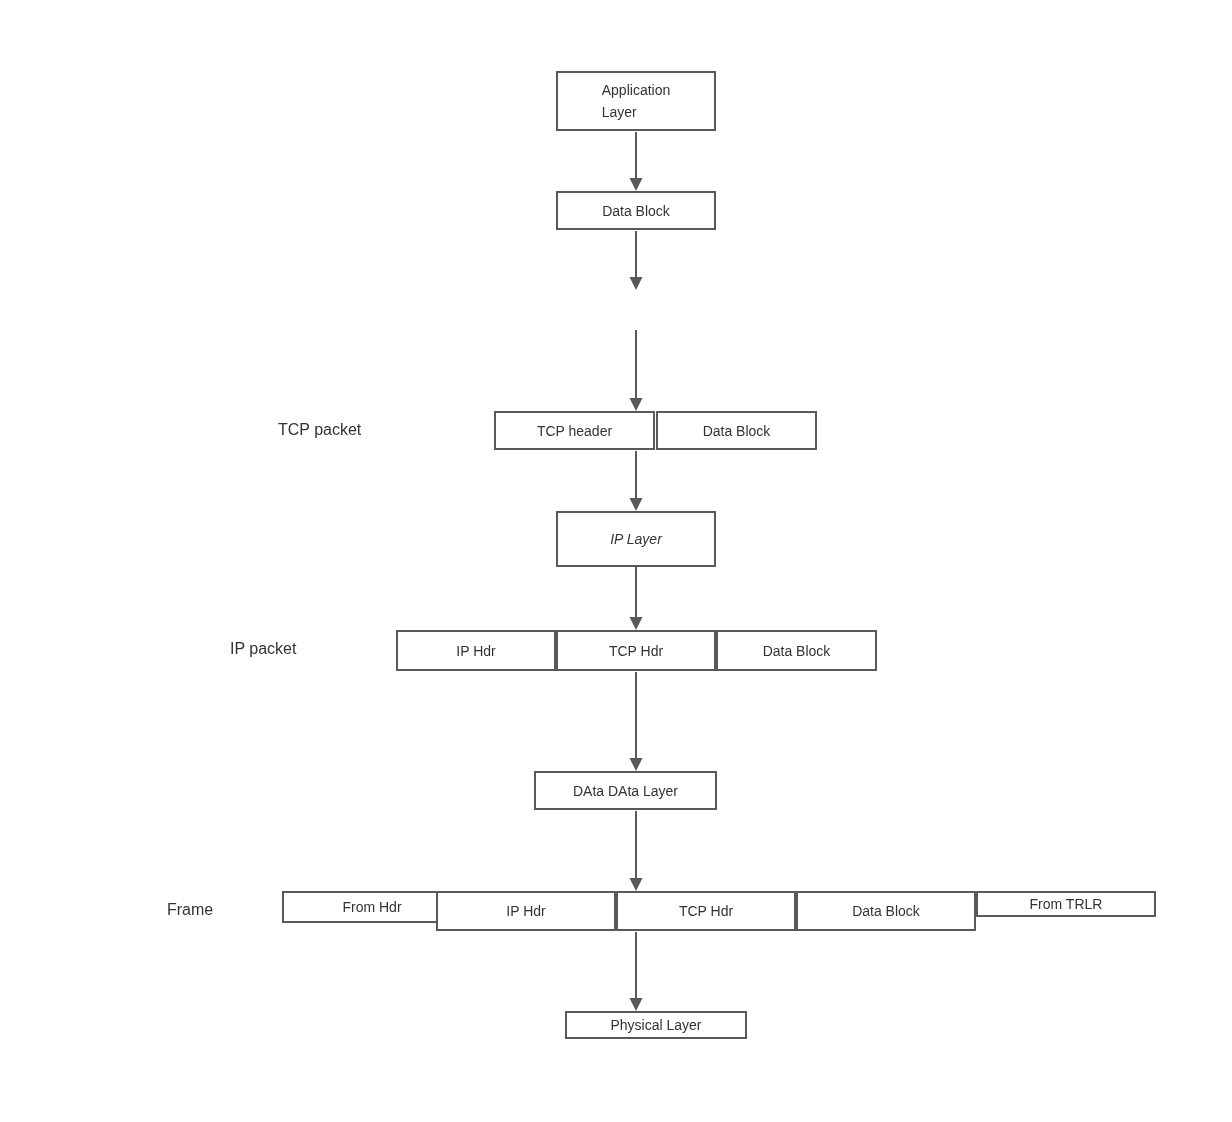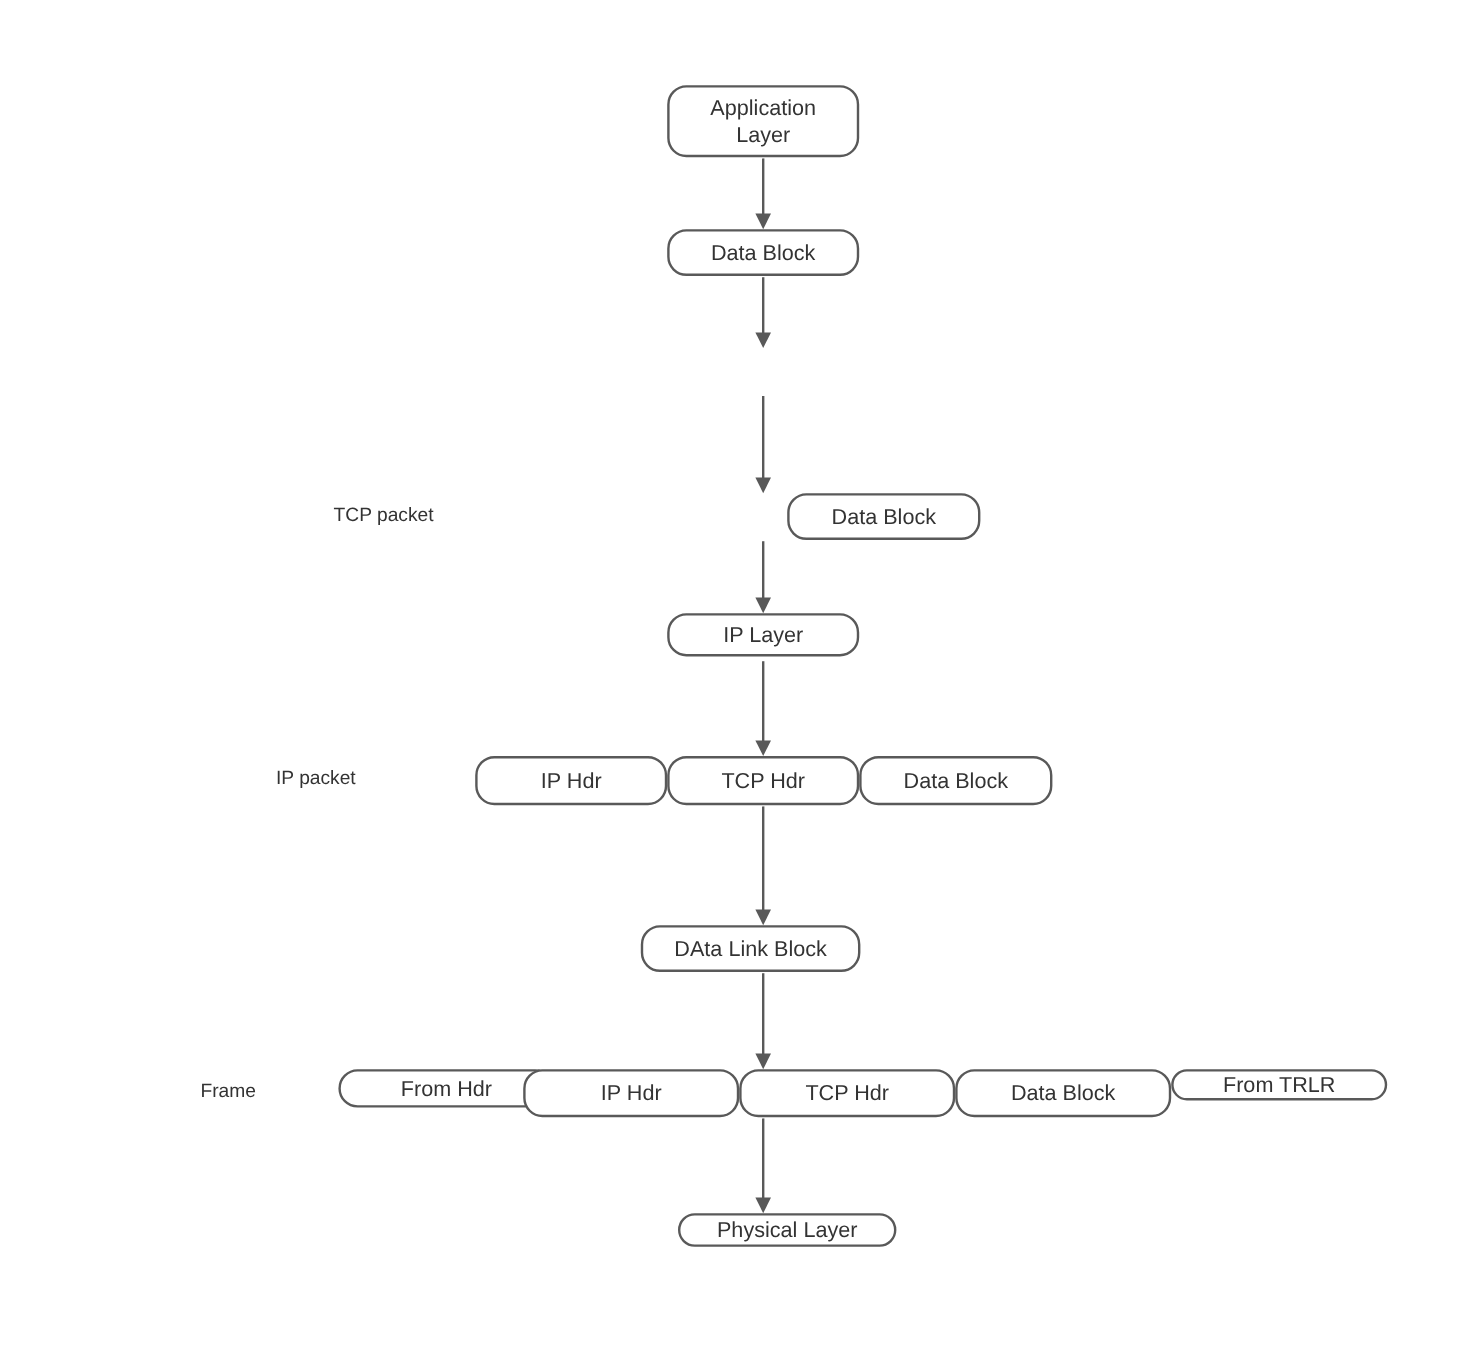--- a/index.html
+++ b/index.html
@@ -19,28 +19,28 @@
     height: 1122px;
     background: var(--bg);
     font-family: "Liberation Sans", sans-serif;
     overflow: hidden;
   }
   .node {
     position: absolute;
     box-sizing: border-box;
     background: #ffffff;
     border: 2px solid var(--border);
-    border-radius: 16px;
+    border-radius: 0;
     display: flex;
     align-items: center;
     justify-content: center;
-    font-size: 18px;
+    font-size: 14px;
     line-height: 22px;
     color: var(--text);
-    text-align: center;
+    text-align: left;
     white-space: pre-line;
     z-index: 2;
   }
   .row-label {
     position: absolute;
     font-size: 16px;
     line-height: 22px;
     color: var(--text);
     z-index: 2;
     white-space: nowrap;
@@ -53,21 +53,21 @@
   }
   .arrows line { stroke: var(--arrow); stroke-width: 2; }
   .arrows polygon { fill: var(--arrow); }
 
   
   [data-name="node-application-layer"] { left: 556px; top: 71px;  width: 160px; height: 60px; }
   [data-name="node-data-block-1"]      { left: 556px; top: 191px; width: 160px; height: 39px; }
   [data-name="node-tcp-layer"]         { left: 556px; top: 290px; width: 160px; height: 39px; }
   [data-name="node-tcp-header"]        { left: 494px; top: 411px; width: 161px; height: 39px; }
   [data-name="node-data-block-2"]      { left: 656px; top: 411px; width: 161px; height: 39px; }
-  [data-name="node-ip-layer"]          { left: 556px; top: 511px; width: 160px; height: 36px; }
+  [data-name="node-ip-layer"]          { left: 556px; top: 511px; width: 160px; height: 56px; font-style: italic; }
   [data-name="node-ip-hdr"]            { left: 396px; top: 630px; width: 160px; height: 41px; }
   [data-name="node-tcp-hdr"]           { left: 556px; top: 630px; width: 160px; height: 41px; }
   [data-name="node-data-block-3"]      { left: 716px; top: 630px; width: 161px; height: 41px; }
   [data-name="node-data-link-layer"]   { left: 534px; top: 771px; width: 183px; height: 39px; }
   [data-name="node-frame-from-hdr"]    { left: 240px; top: 891px; width: 180px; height: 32px; margin-left: 42px; }
   [data-name="node-frame-ip-hdr"]      { left: 436px; top: 891px; width: 180px; height: 40px; }
   [data-name="node-frame-tcp-hdr"]     { left: 616px; top: 891px; width: 180px; height: 40px; }
   [data-name="node-frame-data-block"]  { left: 796px; top: 891px; width: 180px; height: 40px; }
   [data-name="node-frame-from-trlr"]   { left: 976px; top: 891px; width: 180px; height: 26px; }
   [data-name="node-physical-layer"]    { left: 565px; top: 1011px; width: 182px; height: 28px; }
@@ -114,30 +114,31 @@
       <line x1="636" y1="932" x2="636" y2="999"></line>
       <polygon points="636,1011 629.5,998 642.5,998"></polygon>
     </g>
   </svg>
 
   <div class="node" data-name="node-application-layer">Application
 Layer</div>
   <div class="node" data-name="node-data-block-1">Data Block</div>
 
   <div class="row-label" data-name="label-tcp-packet">TCP packet</div>
+  <div class="node" data-name="node-tcp-header">TCP header</div>
   <div class="node" data-name="node-data-block-2">Data Block</div>
 
   <div class="node" data-name="node-ip-layer">IP Layer</div>
 
   <div class="row-label" data-name="label-ip-packet">IP packet</div>
   <div class="node" data-name="node-ip-hdr">IP Hdr</div>
   <div class="node" data-name="node-tcp-hdr">TCP Hdr</div>
   <div class="node" data-name="node-data-block-3">Data Block</div>
 
-  <div class="node" data-name="node-data-link-layer">DAta Link Block</div>
+  <div class="node" data-name="node-data-link-layer">DAta DAta Layer</div>
 
   <div class="row-label" data-name="label-frame">Frame</div>
   <div class="node" data-name="node-frame-from-hdr">From Hdr</div>
   <div class="node" data-name="node-frame-ip-hdr">IP Hdr</div>
   <div class="node" data-name="node-frame-tcp-hdr">TCP Hdr</div>
   <div class="node" data-name="node-frame-data-block">Data Block</div>
   <div class="node" data-name="node-frame-from-trlr">From TRLR</div>
 
   <div class="node" data-name="node-physical-layer">Physical Layer</div>
 

